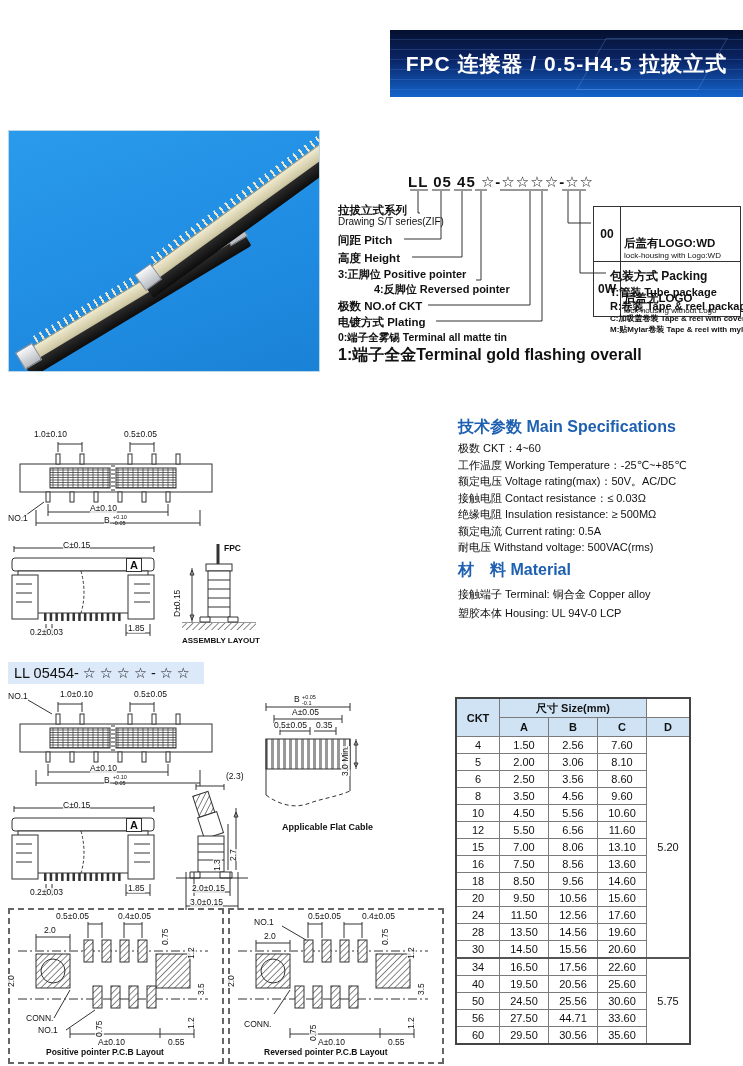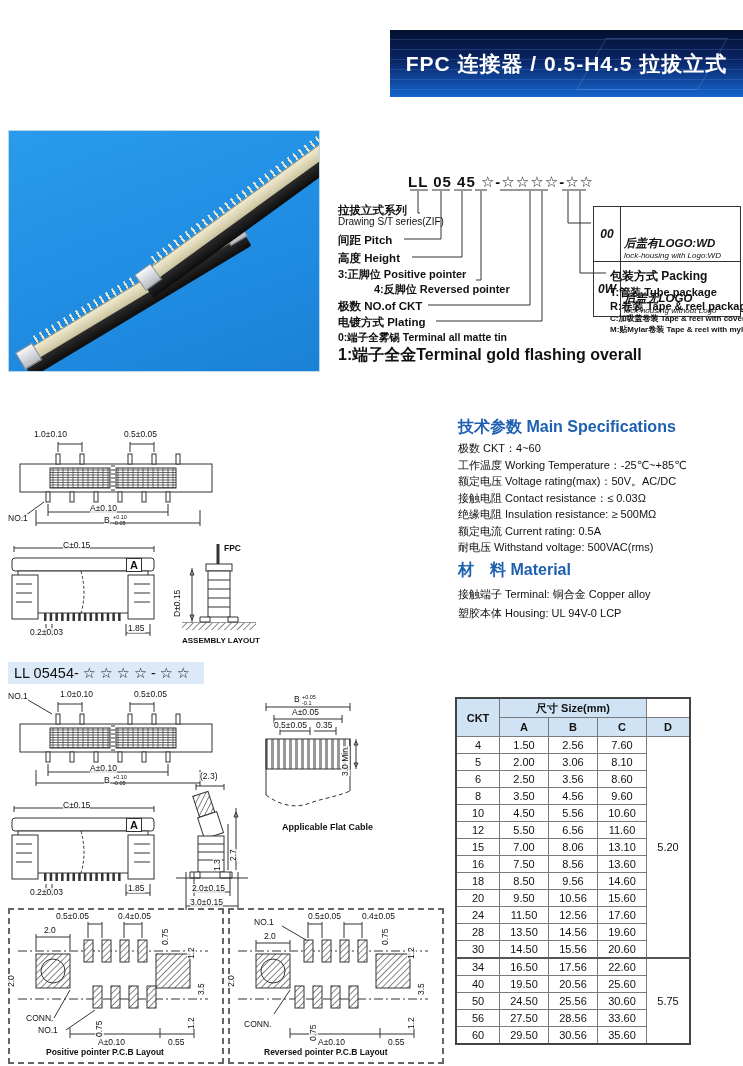--- a/index.html
+++ b/index.html
@@ -27,21 +27,21 @@
          background:linear-gradient(180deg,#2b2b2b,#0c0c0c);border-radius:2px;}
   .connector .cap-l,.connector .cap-r{position:absolute;width:18px;height:18px;top:5px;
          background:linear-gradient(180deg,#f7f8fa,#b6bac0);border:1px solid #8d9298;}
   .connector .cap-l{left:-2px;} .connector .cap-r{right:-2px;}
   
   .ordering{position:absolute;left:338px;top:173px;width:405px;height:190px;font-size:10.5px;}
   .part-number{position:absolute;left:70px;top:0;font-size:15px;font-weight:bold;letter-spacing:1px;}
   .ord-label{position:absolute;white-space:nowrap;font-weight:bold;}
   .ord-label.en{font-weight:normal;}
   .logo-box{position:absolute;left:255px;top:33px;width:146px;border:1px solid #333;}
-  .logo-row{display:flex;border-bottom:1px solid #333;font-style:italic;}
+  .logo-row{display:flex;border-bottom:1px solid #333;}
   .logo-row:last-child{border-bottom:none;}
   .logo-code{width:26px;display:flex;align-items:center;justify-content:center;
              border-right:1px solid #333;font-size:12px;font-weight:bold;}
   .logo-text{padding:1px 3px;}
   .logo-zh{font-size:11.5px;font-weight:bold;margin-top:28px;}
   .logo-en{font-size:8px;}
   .packing{position:absolute;left:272px;top:95px;width:133px;}
   .pack-title{font-size:12px;font-weight:bold;}
   .pack-line{font-size:11px;font-weight:bold;line-height:14px;white-space:nowrap;}
   .pack-line.small{font-size:8px;line-height:11px;}
@@ -348,21 +348,21 @@
         <rect x="28" y="64" width="26" height="36" fill="#fff"></rect>
         <path d="M28 72H54 M28 80H54 M28 88H54"></path>
         <path d="M20 100 h10 v6 h-10 z M50 100 h12 v6 h-12 z" fill="#fff"></path>
         <line x1="6" y1="106" x2="78" y2="106"></line>
         <path d="M66 36V98 M66 40 l2 5 h-4 z"></path>
         <path d="M58 52V98"></path>
         <path d="M24 100V124 M60 100V124 M24 120H60"></path>
         <path d="M16 100V138 M68 100V138 M16 134H68"></path>
       </g>
     </svg>
-    <span class="dim" style="left:18px;top:0;padding-left:12px;">(2.3)</span>
+    <span class="dim" style="left:44px;top:0;padding-left:12px;">(2.3)</span>
     <span class="dim vert" style="left:68px;top:80px;">2.7</span>
     <span class="dim vert" style="left:52px;top:90px;">1.3</span>
     <span class="dim" style="left:22px;top:112px;">2.0±0.15</span>
     <span class="dim" style="left:20px;top:126px;">3.0±0.15</span>
   </div>
 
   
   <div class="drawing" style="left:252px;top:695px;width:112px;height:140px;">
     <svg width="112" height="140" viewBox="0 0 112 140">
       <g stroke="#333" fill="none" stroke-width="1">
@@ -499,21 +499,21 @@
         </tr>
         <tr>
           <td>50</td>
           <td>24.50</td>
           <td>25.56</td>
           <td>30.60</td>
         </tr>
         <tr>
           <td>56</td>
           <td>27.50</td>
-          <td>28.56</td>
+          <td>44.71</td>
           <td>33.60</td>
         </tr>
         <tr>
           <td>60</td>
           <td>29.50</td>
           <td>30.56</td>
           <td>35.60</td>
         </tr>
       </tbody>
   </table>

